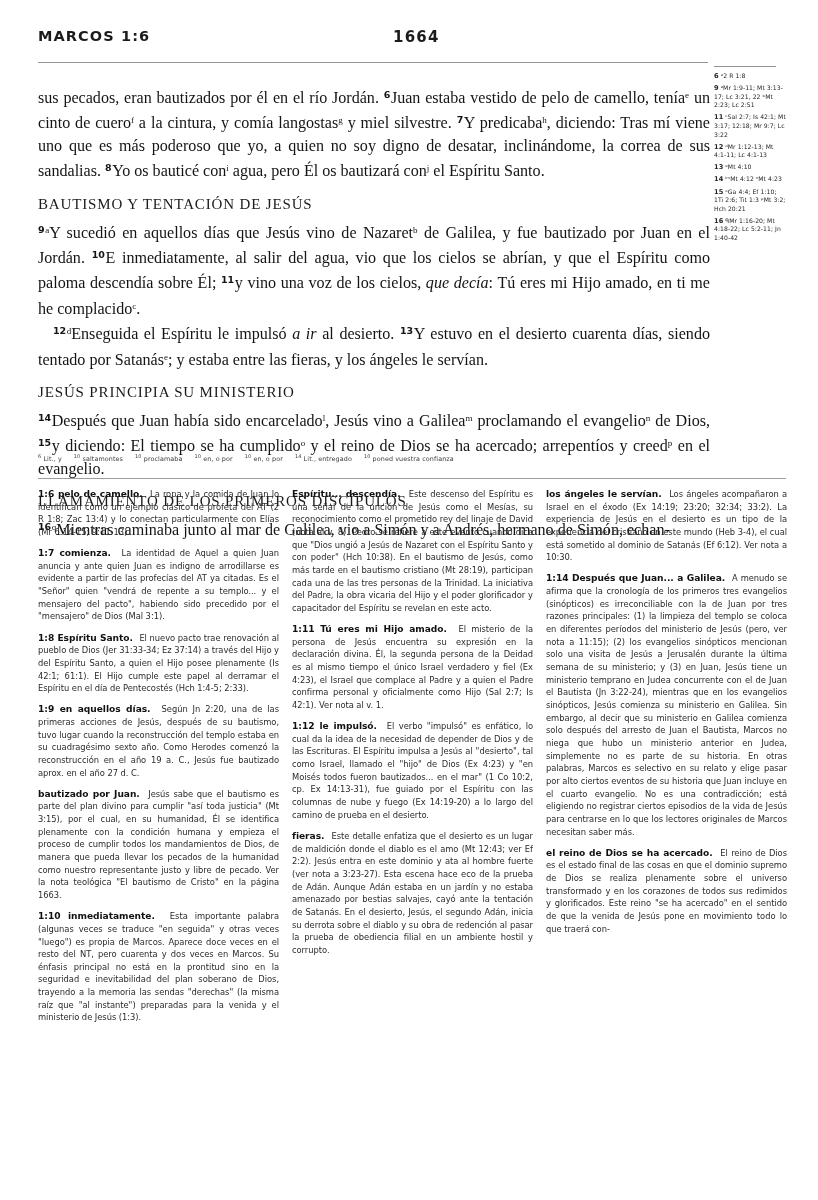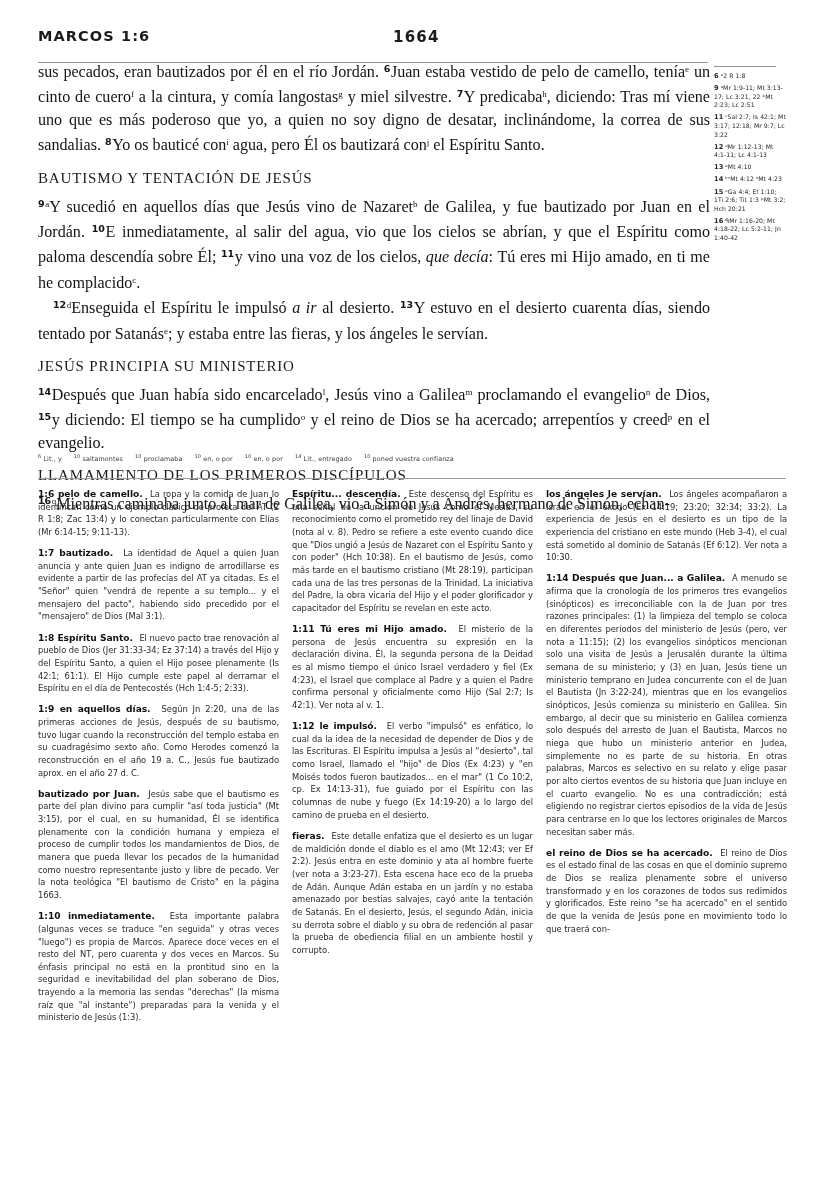--- a/index.html
+++ b/index.html
@@ -58,21 +58,21 @@
     top: 62px;
     width: 670px;
     height: 1px;
     background: #8f9496;
   }
 
   
   .scripture {
     position: absolute;
     left: 38px;
-    top: 58px;
+    top: 84px;
     width: 672px;
   }
   .scripture p {
     margin: 0;
     font-family: "Liberation Serif", serif;
     font-size: 16.1px;
     line-height: 22.4px;
     text-align: justify;
     color: #141414;
     hyphens: none;
@@ -231,21 +231,21 @@
         <div class="xref-entry"><b>15</b> <span>ᵒGa 4:4; Ef 1:10; 1Ti 2:6; Tit 1:3 ᵖMt 3:2; Hch 20:21</span></div>
         <div class="xref-entry"><b>16</b> <span>ᑫMr 1:16-20; Mt 4:18-22; Lc 5:2-11; Jn 1:40-42</span></div>
       </div>
   </div>
 
   <div class="notes-rule"></div>
 
   <div class="notes">
     <div class="notecol" id="notecol-1">
         <div class="note"><span class="lemma">1:6 pelo de camello.</span><span>La ropa y la comida de Juan lo identifican como un ejemplo clásico de profeta del AT (2 R 1:8; Zac 13:4) y lo conectan particularmente con Elías (Mr 6:14-15; 9:11-13).</span></div>
-        <div class="note"><span class="lemma">1:7 bautizado.</span><span>La identidad de Aquel a quien Juan anuncia y ante quien Juan es indigno de arrodillarse es evidente a partir de las profecías del AT ya citadas. Es el "Señor" quien "vendrá de repente a su templo... y el mensajero del pacto", habiendo sido precedido por el "mensajero" de Dios (Mal 3:1).</span></div>
+        <div class="note"><span class="lemma">1:7 comienza.</span><span>La identidad de Aquel a quien Juan anuncia y ante quien Juan es indigno de arrodillarse es evidente a partir de las profecías del AT ya citadas. Es el "Señor" quien "vendrá de repente a su templo... y el mensajero del pacto", habiendo sido precedido por el "mensajero" de Dios (Mal 3:1).</span></div>
         <div class="note"><span class="lemma">1:8 Espíritu Santo.</span><span>El nuevo pacto trae renovación al pueblo de Dios (Jer 31:33-34; Ez 37:14) a través del Hijo y del Espíritu Santo, a quien el Hijo posee plenamente (Is 42:1; 61:1). El Hijo cumple este papel al derramar el Espíritu en el día de Pentecostés (Hch 1:4-5; 2:33).</span></div>
         <div class="note"><span class="lemma">1:9 en aquellos días.</span><span>Según Jn 2:20, una de las primeras acciones de Jesús, después de su bautismo, tuvo lugar cuando la reconstrucción del templo estaba en su cuadragésimo sexto año. Como Herodes comenzó la reconstrucción en el año 19 a. C., Jesús fue bautizado aprox. en el año 27 d. C.</span></div>
         <div class="note"><span class="lemma">bautizado por Juan.</span><span>Jesús sabe que el bautismo es parte del plan divino para cumplir "así toda justicia" (Mt 3:15), por el cual, en su humanidad, Él se identifica plenamente con la condición humana y empieza el proceso de cumplir todos los mandamientos de Dios, de manera que pueda llevar los pecados de la humanidad como nuestro representante justo y libre de pecado. Ver la nota teológica "El bautismo de Cristo" en la página 1663.</span></div>
         <div class="note"><span class="lemma">1:10 inmediatamente.</span><span>Esta importante palabra (algunas veces se traduce "en seguida" y otras veces "luego") es propia de Marcos. Aparece doce veces en el resto del NT, pero cuarenta y dos veces en Marcos. Su énfasis principal no está en la prontitud sino en la seguridad e inevitabilidad del plan soberano de Dios, trayendo a la memoria las sendas "derechas" (la misma raíz que "al instante") preparadas para la venida y el ministerio de Jesús (1:3).</span></div>
       </div>
     <div class="notecol" id="notecol-2">
         <div class="note"><span class="lemma">Espíritu... descendía.</span><span>Este descenso del Espíritu es una señal de la unción de Jesús como el Mesías, su reconocimiento como el prometido rey del linaje de David (nota al v. 8). Pedro se refiere a este evento cuando dice que "Dios ungió a Jesús de Nazaret con el Espíritu Santo y con poder" (Hch 10:38). En el bautismo de Jesús, como más tarde en el bautismo cristiano (Mt 28:19), participan cada una de las tres personas de la Trinidad. La iniciativa del Padre, la obra vicaria del Hijo y el poder glorificador y capacitador del Espíritu se revelan en este acto.</span></div>
         <div class="note"><span class="lemma">1:11 Tú eres mi Hijo amado.</span><span>El misterio de la persona de Jesús encuentra su expresión en la declaración divina. Él, la segunda persona de la Deidad es al mismo tiempo el único Israel verdadero y fiel (Ex 4:23), el Israel que complace al Padre y a quien el Padre confirma personal y oficialmente como Hijo (Sal 2:7; Is 42:1). Ver nota al v. 1.</span></div>
         <div class="note"><span class="lemma">1:12 le impulsó.</span><span>El verbo "impulsó" es enfático, lo cual da la idea de la necesidad de depender de Dios y de las Escrituras. El Espíritu impulsa a Jesús al "desierto", tal como Israel, llamado el "hijo" de Dios (Ex 4:23) y "en Moisés todos fueron bautizados... en el mar" (1 Co 10:2, cp. Ex 14:13-31), fue guiado por el Espíritu con las columnas de nube y fuego (Ex 14:19-20) a lo largo del camino de prueba en el desierto.</span></div>
         <div class="note"><span class="lemma">fieras.</span><span>Este detalle enfatiza que el desierto es un lugar de maldición donde el diablo es el amo (Mt 12:43; ver Ef 2:2). Jesús entra en este dominio y ata al hombre fuerte (ver nota a 3:23-27). Esta escena hace eco de la prueba de Adán. Aunque Adán estaba en un jardín y no estaba amenazado por bestias salvajes, cayó ante la tentación de Satanás. En el desierto, Jesús, el segundo Adán, inicia su derrota sobre el diablo y su obra de redención al pasar la prueba de obediencia filial en un ambiente hostil y corrupto.</span></div>

